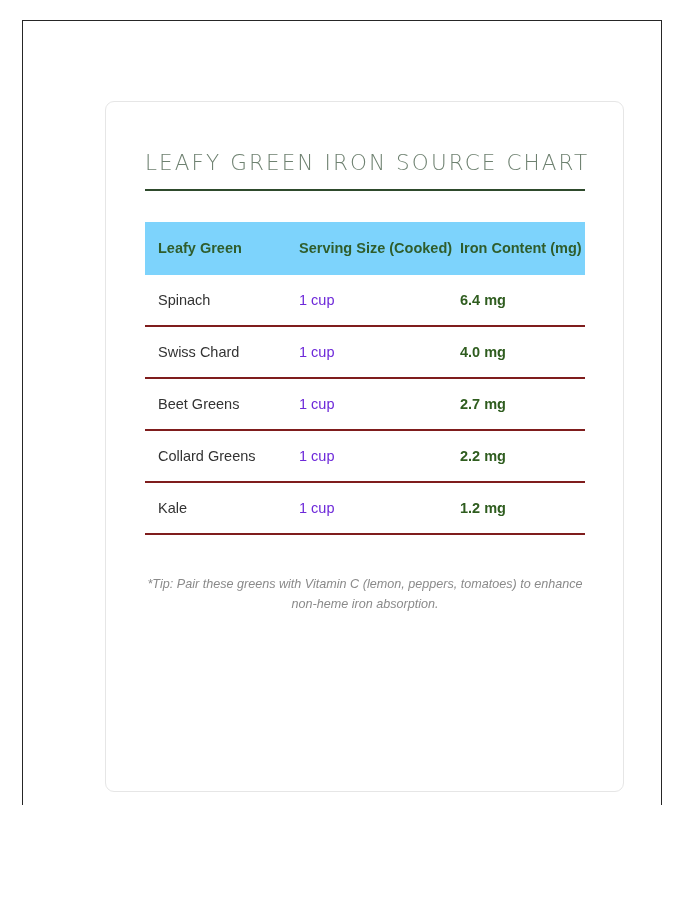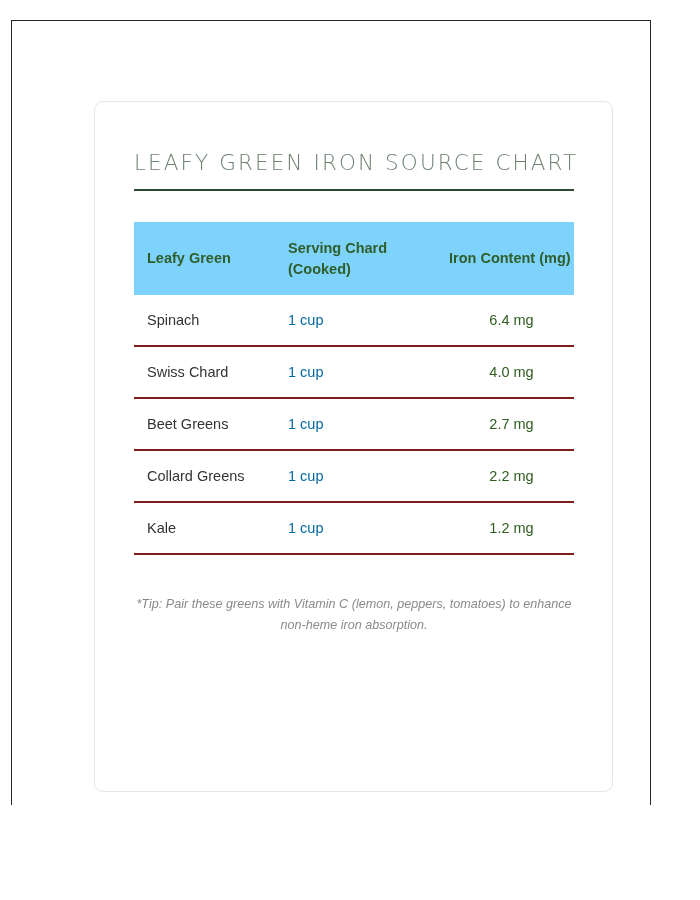--- a/index.html
+++ b/index.html
@@ -11,21 +11,21 @@
     height: 900px;
     background: #ffffff;
     font-family: "Liberation Sans", sans-serif;
     overflow: hidden;
     position: relative;
   }
 
   
   .page-frame {
     position: absolute;
-    left: 11px;
+    left: 22px;
     top: 20px;
     width: 640px;
     height: 785px;
     border-top: 1.5px solid #262626;
     border-left: 1.5px solid #262626;
     border-right: 1.5px solid #262626;
     border-bottom: none;
     box-sizing: border-box;
     background: #ffffff;
   }
@@ -100,26 +100,25 @@
   table.iron-table tbody td {
     font-size: 14.5px;
     color: #333333;
     text-align: left;
     vertical-align: middle;
     padding: 15px 0 15px 13px;
     border-bottom: 2px solid #7f1d1d;
     line-height: 1.38;
   }
   table.iron-table tbody td.cell-name  { padding-left: 13px; color: #333333; }
-  table.iron-table tbody td.cell-serve { padding-left: 2px; color: #0369a1; }
+  table.iron-table tbody td.cell-serve { padding-left: 2px; color: #6d28d9; }
   table.iron-table tbody td.cell-iron  {
     padding-left: 2px;
     color: #2f5d1f;
-    font-weight: normal;
-    text-align: center;
+    font-weight: bold;
   }
 
   
   .footnote {
     margin-top: 39px;
     width: 440px;
     text-align: center;
     font-style: italic;
     font-size: 12.6px;
     line-height: 1.62;
@@ -139,21 +138,21 @@
 
       <table class="iron-table">
         <colgroup>
           <col class="col-name">
           <col class="col-serve">
           <col class="col-iron">
         </colgroup>
         <thead>
           <tr>
             <th class="th-name">Leafy Green</th>
-            <th class="th-serve">Serving Chard (Cooked)</th>
+            <th class="th-serve">Serving Size (Cooked)</th>
             <th class="th-iron">Iron Content (mg)</th>
           </tr>
         </thead>
         <tbody>
           <tr>
             <td class="cell-name">Spinach</td>
             <td class="cell-serve">1 cup</td>
             <td class="cell-iron">6.4 mg</td>
           </tr>
           <tr>

